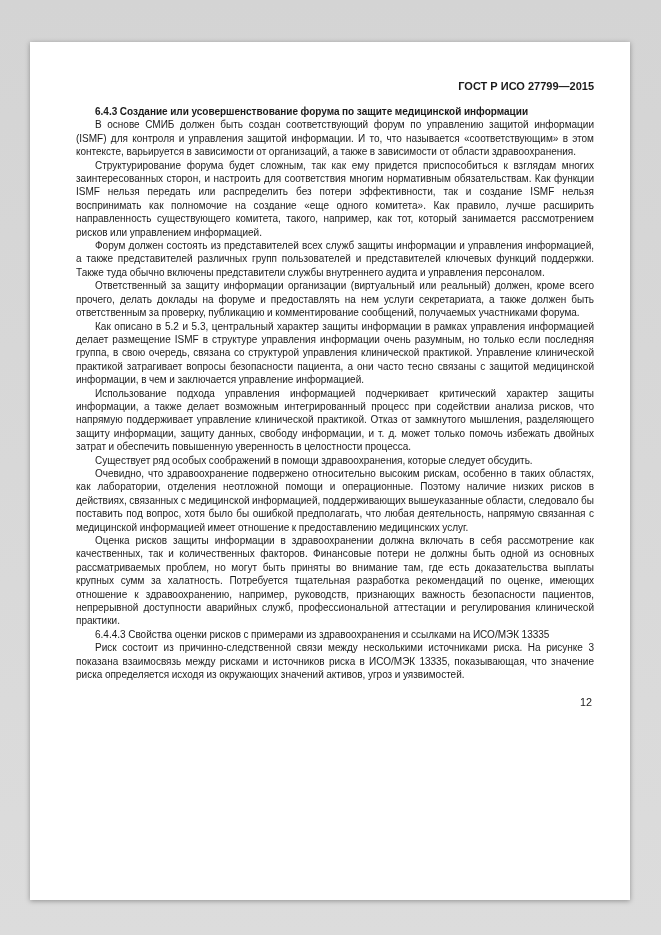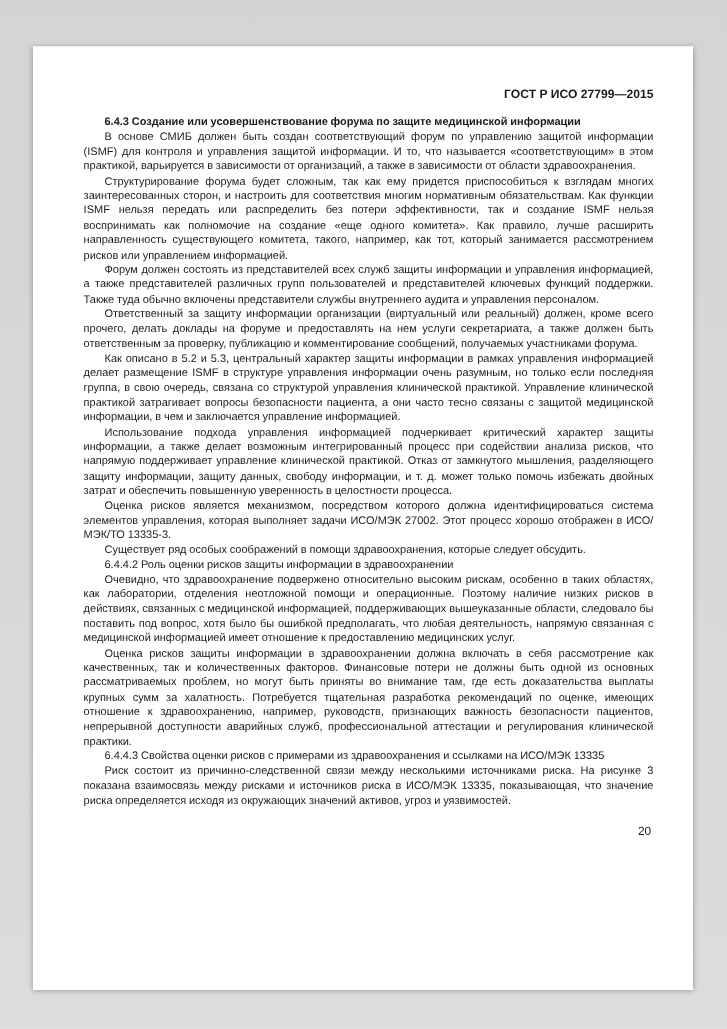--- a/index.html
+++ b/index.html
@@ -57,29 +57,27 @@
   }
 </style>
 </head>
 <body>
 
 <div class="canvas">
   <div class="sheet">
     <div class="doc-header">ГОСТ Р ИСО 27799—2015</div>
     <div class="doc-body">
         <p class="heading">6.4.3 Создание или усовершенствование форума по защите медицинской информации</p>
-        <p class="para">В основе СМИБ должен быть создан соответствующий форум по управлению защитой информации (ISMF) для контроля и управления защитой информации. И то, что называется «соответствующим» в этом практикой, варьируется в зависимости от организаций, а также в зависимости от области здравоохранения.</p>
+        <p class="para">В основе СМИБ должен быть создан соответствующий форум по управлению защитой информации (ISMF) для контроля и управления защитой информации. И то, что называется «соответствующим» в этом контексте, варьируется в зависимости от организаций, а также в зависимости от области здравоохранения.</p>
         <p class="para">Структурирование форума будет сложным, так как ему придется приспособиться к взглядам многих заинтересованных сторон, и настроить для соответствия многим нормативным обязательствам. Как функции ISMF нельзя передать или распределить без потери эффективности, так и создание ISMF нельзя воспринимать как полномочие на создание «еще одного комитета». Как правило, лучше расширить направленность существующего комитета, такого, например, как тот, который занимается рассмотрением рисков или управлением информацией.</p>
         <p class="para">Форум должен состоять из представителей всех служб защиты информации и управления информацией, а также представителей различных групп пользователей и представителей ключевых функций поддержки. Также туда обычно включены представители службы внутреннего аудита и управления персоналом.</p>
         <p class="para">Ответственный за защиту информации организации (виртуальный или реальный) должен, кроме всего прочего, делать доклады на форуме и предоставлять на нем услуги секретариата, а также должен быть ответственным за проверку, публикацию и комментирование сообщений, получаемых участниками форума.</p>
         <p class="para">Как описано в 5.2 и 5.3, центральный характер защиты информации в рамках управления информацией делает размещение ISMF в структуре управления информации очень разумным, но только если последняя группа, в свою очередь, связана со структурой управления клинической практикой. Управление клинической практикой затрагивает вопросы безопасности пациента, а они часто тесно связаны с защитой медицинской информации, в чем и заключается управление информацией.</p>
         <p class="para">Использование подхода управления информацией подчеркивает критический характер защиты информации, а также делает возможным интегрированный процесс при содействии анализа рисков, что напрямую поддерживает управление клинической практикой. Отказ от замкнутого мышления, разделяющего защиту информации, защиту данных, свободу информации, и т. д. может только помочь избежать двойных затрат и обеспечить повышенную уверенность в целостности процесса.</p>
-        <p class="para">Оценка рисков является механизмом, посредством которого должна идентифицироваться система элементов управления, которая выполняет задачи ИСО/МЭК 27002. Этот процесс хорошо отображен в ИСО/МЭК/ТО 13335-3.</p>
         <p class="para">Существует ряд особых соображений в помощи здравоохранения, которые следует обсудить.</p>
-        <p class="subheading">6.4.4.2 Роль оценки рисков защиты информации в здравоохранении</p>
         <p class="para">Очевидно, что здравоохранение подвержено относительно высоким рискам, особенно в таких областях, как лаборатории, отделения неотложной помощи и операционные. Поэтому наличие низких рисков в действиях, связанных с медицинской информацией, поддерживающих вышеуказанные области, следовало бы поставить под вопрос, хотя было бы ошибкой предполагать, что любая деятельность, напрямую связанная с медицинской информацией имеет отношение к предоставлению медицинских услуг.</p>
         <p class="para">Оценка рисков защиты информации в здравоохранении должна включать в себя рассмотрение как качественных, так и количественных факторов. Финансовые потери не должны быть одной из основных рассматриваемых проблем, но могут быть приняты во внимание там, где есть доказательства выплаты крупных сумм за халатность. Потребуется тщательная разработка рекомендаций по оценке, имеющих отношение к здравоохранению, например, руководств, признающих важность безопасности пациентов, непрерывной доступности аварийных служб, профессиональной аттестации и регулирования клинической практики.</p>
         <p class="subheading">6.4.4.3 Свойства оценки рисков с примерами из здравоохранения и ссылками на ИСО/МЭК 13335</p>
         <p class="para">Риск состоит из причинно-следственной связи между несколькими источниками риска. На рисунке 3 показана взаимосвязь между рисками и источников риска в ИСО/МЭК 13335, показывающая, что значение риска определяется исходя из окружающих значений активов, угроз и уязвимостей.</p>
       </div>
-    <div class="page-number">20</div>
+    <div class="page-number">12</div>
   </div>
 </div>
 
 </body></html>

